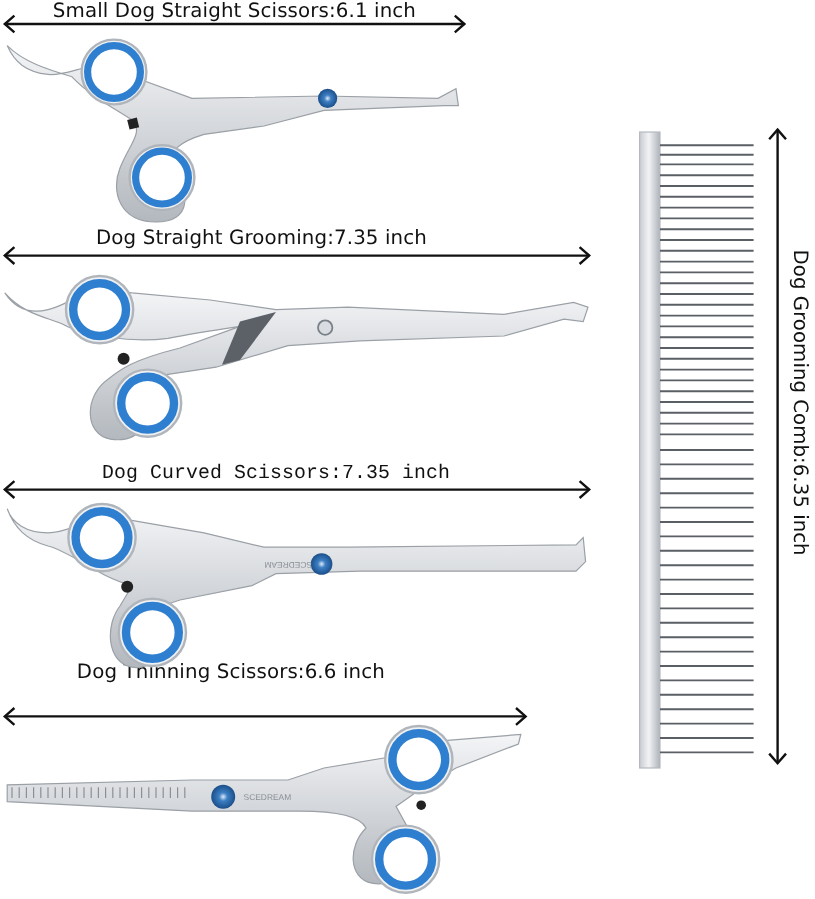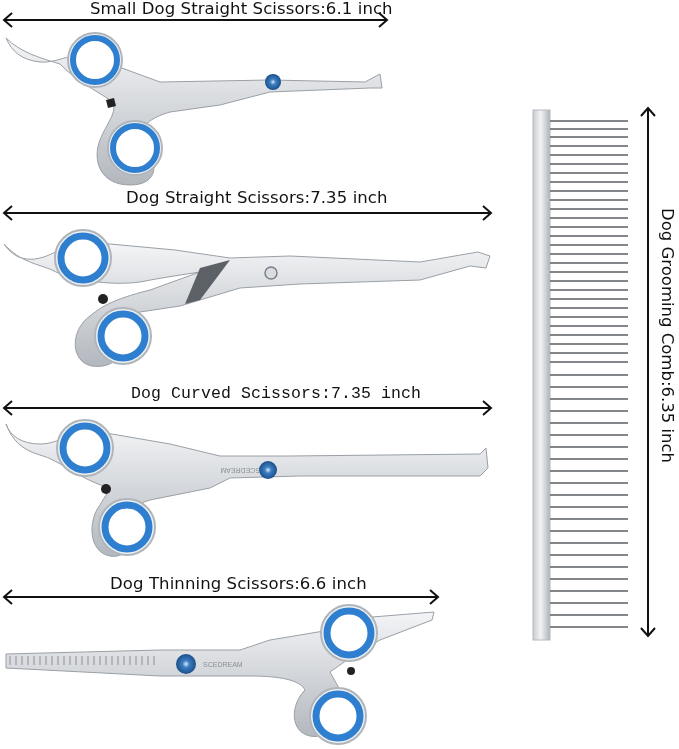--- a/index.html
+++ b/index.html
@@ -1,29 +1,29 @@
 <!DOCTYPE html>
 <html><head>
 <meta charset="utf-8">
 <style>
   html, body { margin: 0; padding: 0; background: #ffffff; }
   body { width: 679px; height: 749px; position: relative; overflow: hidden;
          font-family: "DejaVu Sans", "Liberation Sans", sans-serif; color: #111; }
-  .label { position: absolute; font-size: 16.5px; white-space: nowrap; letter-spacing: 0.1px; margin-left: 46px; }
+  .label { position: absolute; font-size: 16.5px; white-space: nowrap; letter-spacing: 0.1px; }
   .vlabel { position: absolute; font-size: 16.5px; white-space: nowrap;
             transform-origin: left top; transform: rotate(90deg); }
   svg.layer { position: absolute; left: 0; top: 0; }
 </style>
 </head>
 <body>
 
 <div class="label" style="left:44px; top:-1px;">Small Dog Straight Scissors:6.1 inch</div>
-<div class="label" style="left:80px; top:188px;">Dog Straight Scissors:7.35 inch</div>
+<div class="label" style="left:80px; top:188px;">Dog Straight Grooming:7.35 inch</div>
 <div class="label" style="left:85px; top:384px;font-family:Liberation Mono, monospace;">Dog Curved Scissors:7.35 inch</div>
-<div class="label" style="left:64px; top:574px;text-align:right;">Dog Thinning Scissors:6.6 inch</div>
+<div class="label" style="left:64px; top:550px;text-align:right;">Dog Thinning Scissors:6.6 inch</div>
 <div class="vlabel" style="left:677px; top:208px;">Dog Grooming Comb:6.35 inch</div>
 
 <svg class="layer" width="679" height="749">
   <g stroke="#111" stroke-width="2" fill="none">
     <g>
       <line x1="4" y1="20" x2="387" y2="20"></line>
       <polyline points="12,13 4,20 12,27"></polyline>
       <polyline points="379,13 387,20 379,27"></polyline>
     </g>
     <g>

